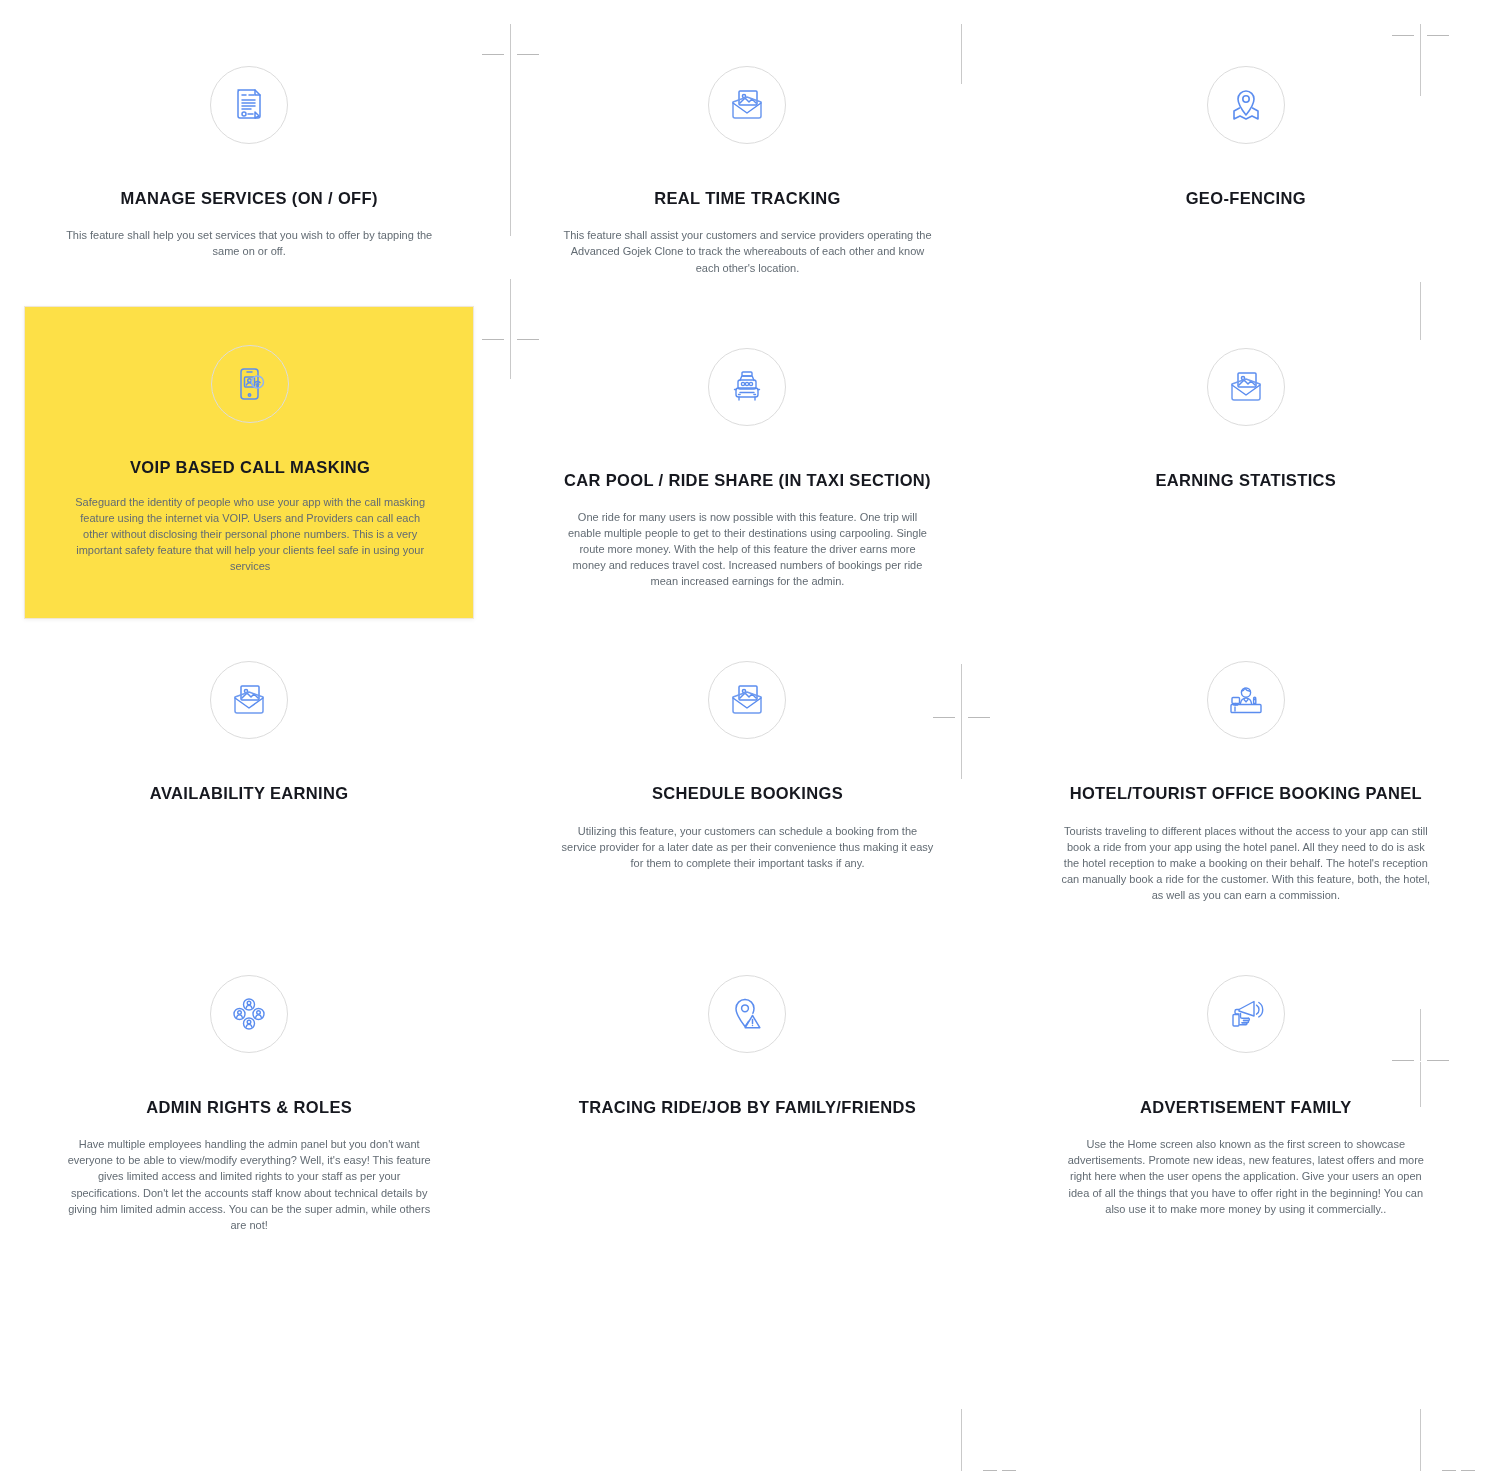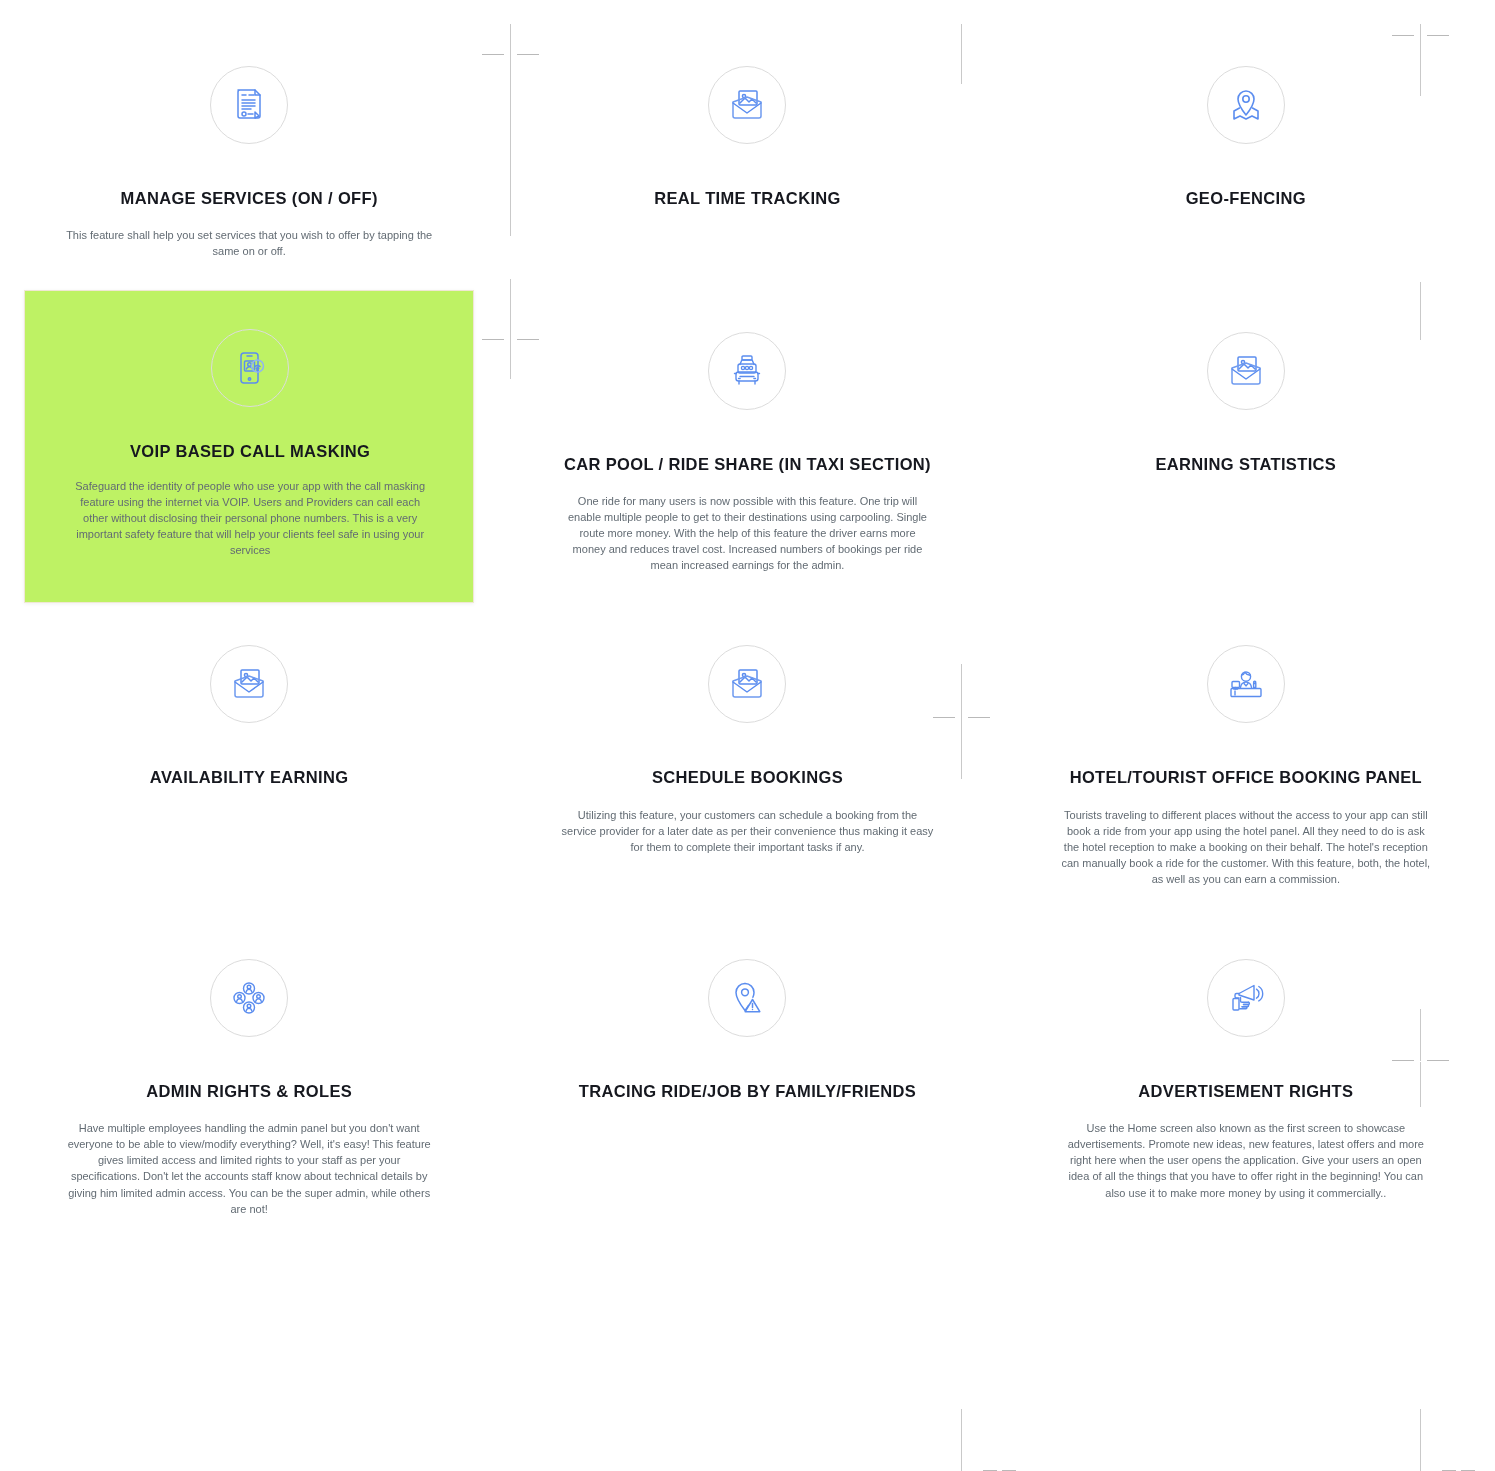--- a/index.html
+++ b/index.html
@@ -39,21 +39,21 @@
     display: grid;
     grid-template-columns: repeat(3, 1fr);
     grid-auto-rows: min-content;
   }
   .card {
     position: relative;
     padding: 42px 46px 30px 46px;
     text-align: center;
   }
   .card.highlight {
-    background: #bef264;
+    background: #fde047;
     border: 1px solid #f0e7d4;
     box-shadow: 0 1px 4px rgba(0,0,0,.06);
     margin: 0 24px;
     padding-top: 38px;
     padding-bottom: 34px;
     padding-left: 48px;
   }
 
   .icon-wrap {
     width: 78px;
@@ -148,20 +148,21 @@
       <div class="icon-wrap">
         <svg width="36" height="36" viewBox="0 0 36 36" fill="none" stroke="#5b8def" stroke-width="1.5" stroke-linecap="round" stroke-linejoin="round">
           <rect x="10" y="4" width="18" height="14" rx="1"></rect>
           <circle cx="15" cy="9" r="1.6"></circle>
           <path d="M11 16l5-5 4 4 3-3 4 4"></path>
           <path d="M4 15l14-5 14 5v14a2 2 0 0 1-2 2H6a2 2 0 0 1-2-2z" stroke="#6f9bf0"></path>
           <path d="M4 16l14 10 14-10"></path>
         </svg>
       </div>
       <div class="card-title">REAL TIME TRACKING</div>
+      <div class="card-desc">This feature shall assist your customers and service providers operating the Advanced Gojek Clone to track the whereabouts of each other and know each other's location.</div>
     </div>
 
     <div class="card">
       <div class="icon-wrap">
         <svg width="36" height="36" viewBox="0 0 36 36" fill="none" stroke="#5b8def" stroke-width="1.6" stroke-linecap="round" stroke-linejoin="round">
           <path d="M18 4a8 8 0 0 0-8 8c0 6 8 16 8 16s8-10 8-16a8 8 0 0 0-8-8z"></path>
           <circle cx="18" cy="12" r="3.2"></circle>
           <path d="M11.5 21L6 24v8l6-3 6 3 6-3 6 3v-8l-5.5-3"></path>
         </svg>
       </div>
@@ -309,18 +310,18 @@
           <path d="M12 13.5h-2.5a1.5 1.5 0 0 0-1.5 1.5v1.5a1.5 1.5 0 0 0 1.5 1.5H12"></path>
           <path d="M29.5 9.2c1.6 1 2.5 2.6 2.5 4.5s-.9 3.5-2.5 4.5"></path>
           <path d="M31.8 6.5c2.5 1.5 3.9 4 3.9 7.2s-1.4 5.7-3.9 7.2"></path>
           <path d="M13.5 17.5v3.2c0 .9.7 1.6 1.6 1.6h6.4"></path>
           <path d="M21.5 22.3c1.2 0 1.2 2.2 0 2.2h-5"></path>
           <path d="M16.5 24.5h4.2c1.2 0 1.2 2.2 0 2.2h-5.5"></path>
           <path d="M15 26.7h4c1.2 0 1.2 2.1 0 2.1h-6.2"></path>
           <rect x="6" y="18.5" width="6" height="11.5" rx="1"></rect>
         </svg>
       </div>
-      <div class="card-title">ADVERTISEMENT RIGHTS</div>
+      <div class="card-title">ADVERTISEMENT FAMILY</div>
       <div class="card-desc">Use the Home screen also known as the first screen to showcase advertisements. Promote new ideas, new features, latest offers and more right here when the user opens the application. Give your users an open idea of all the things that you have to offer right in the beginning! You can also use it to make more money by using it commercially..</div>
     </div>
 
   </div>
 </div>
 
 </body></html>

